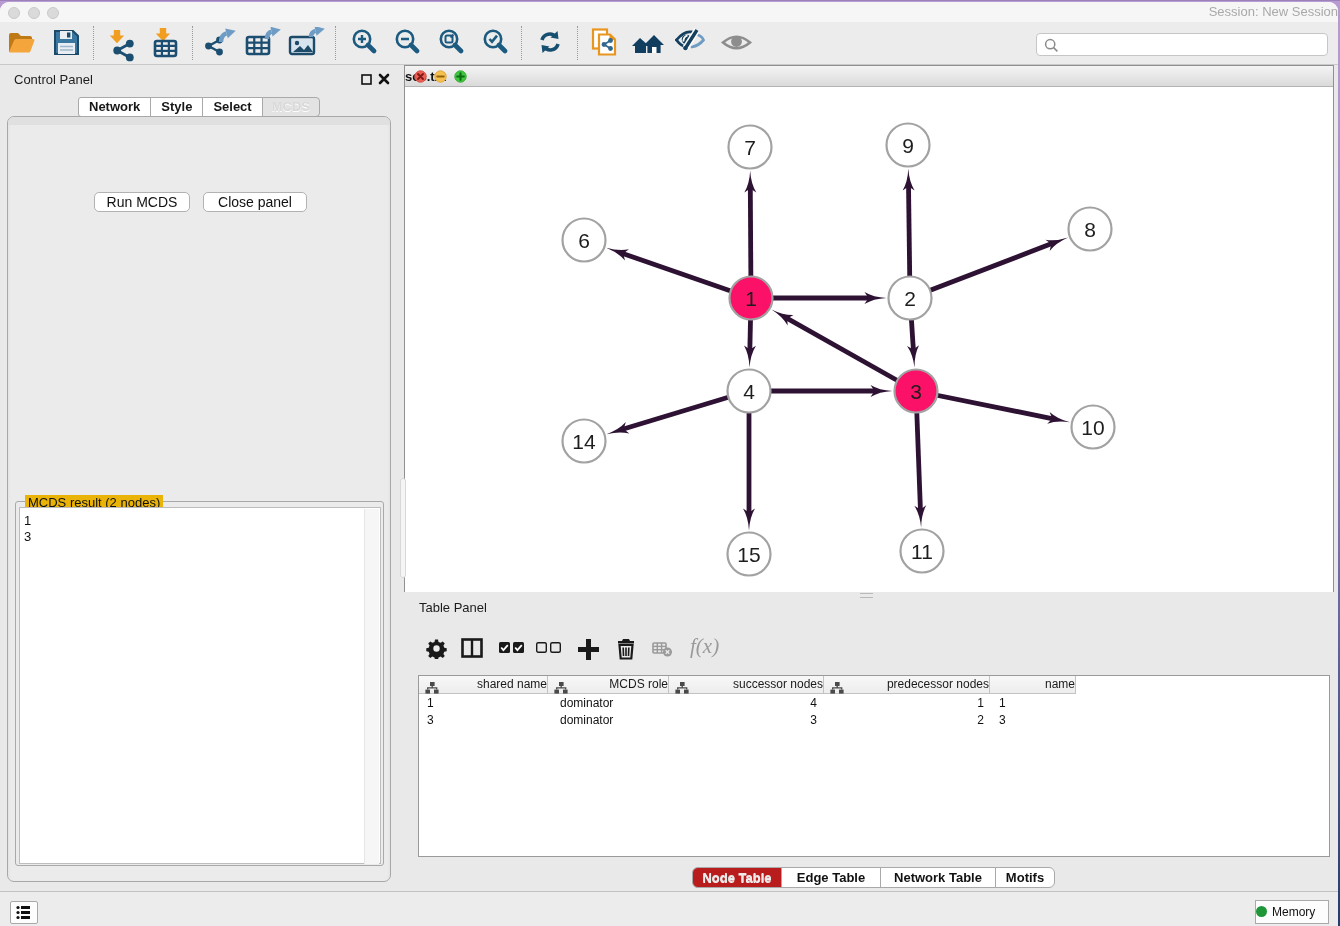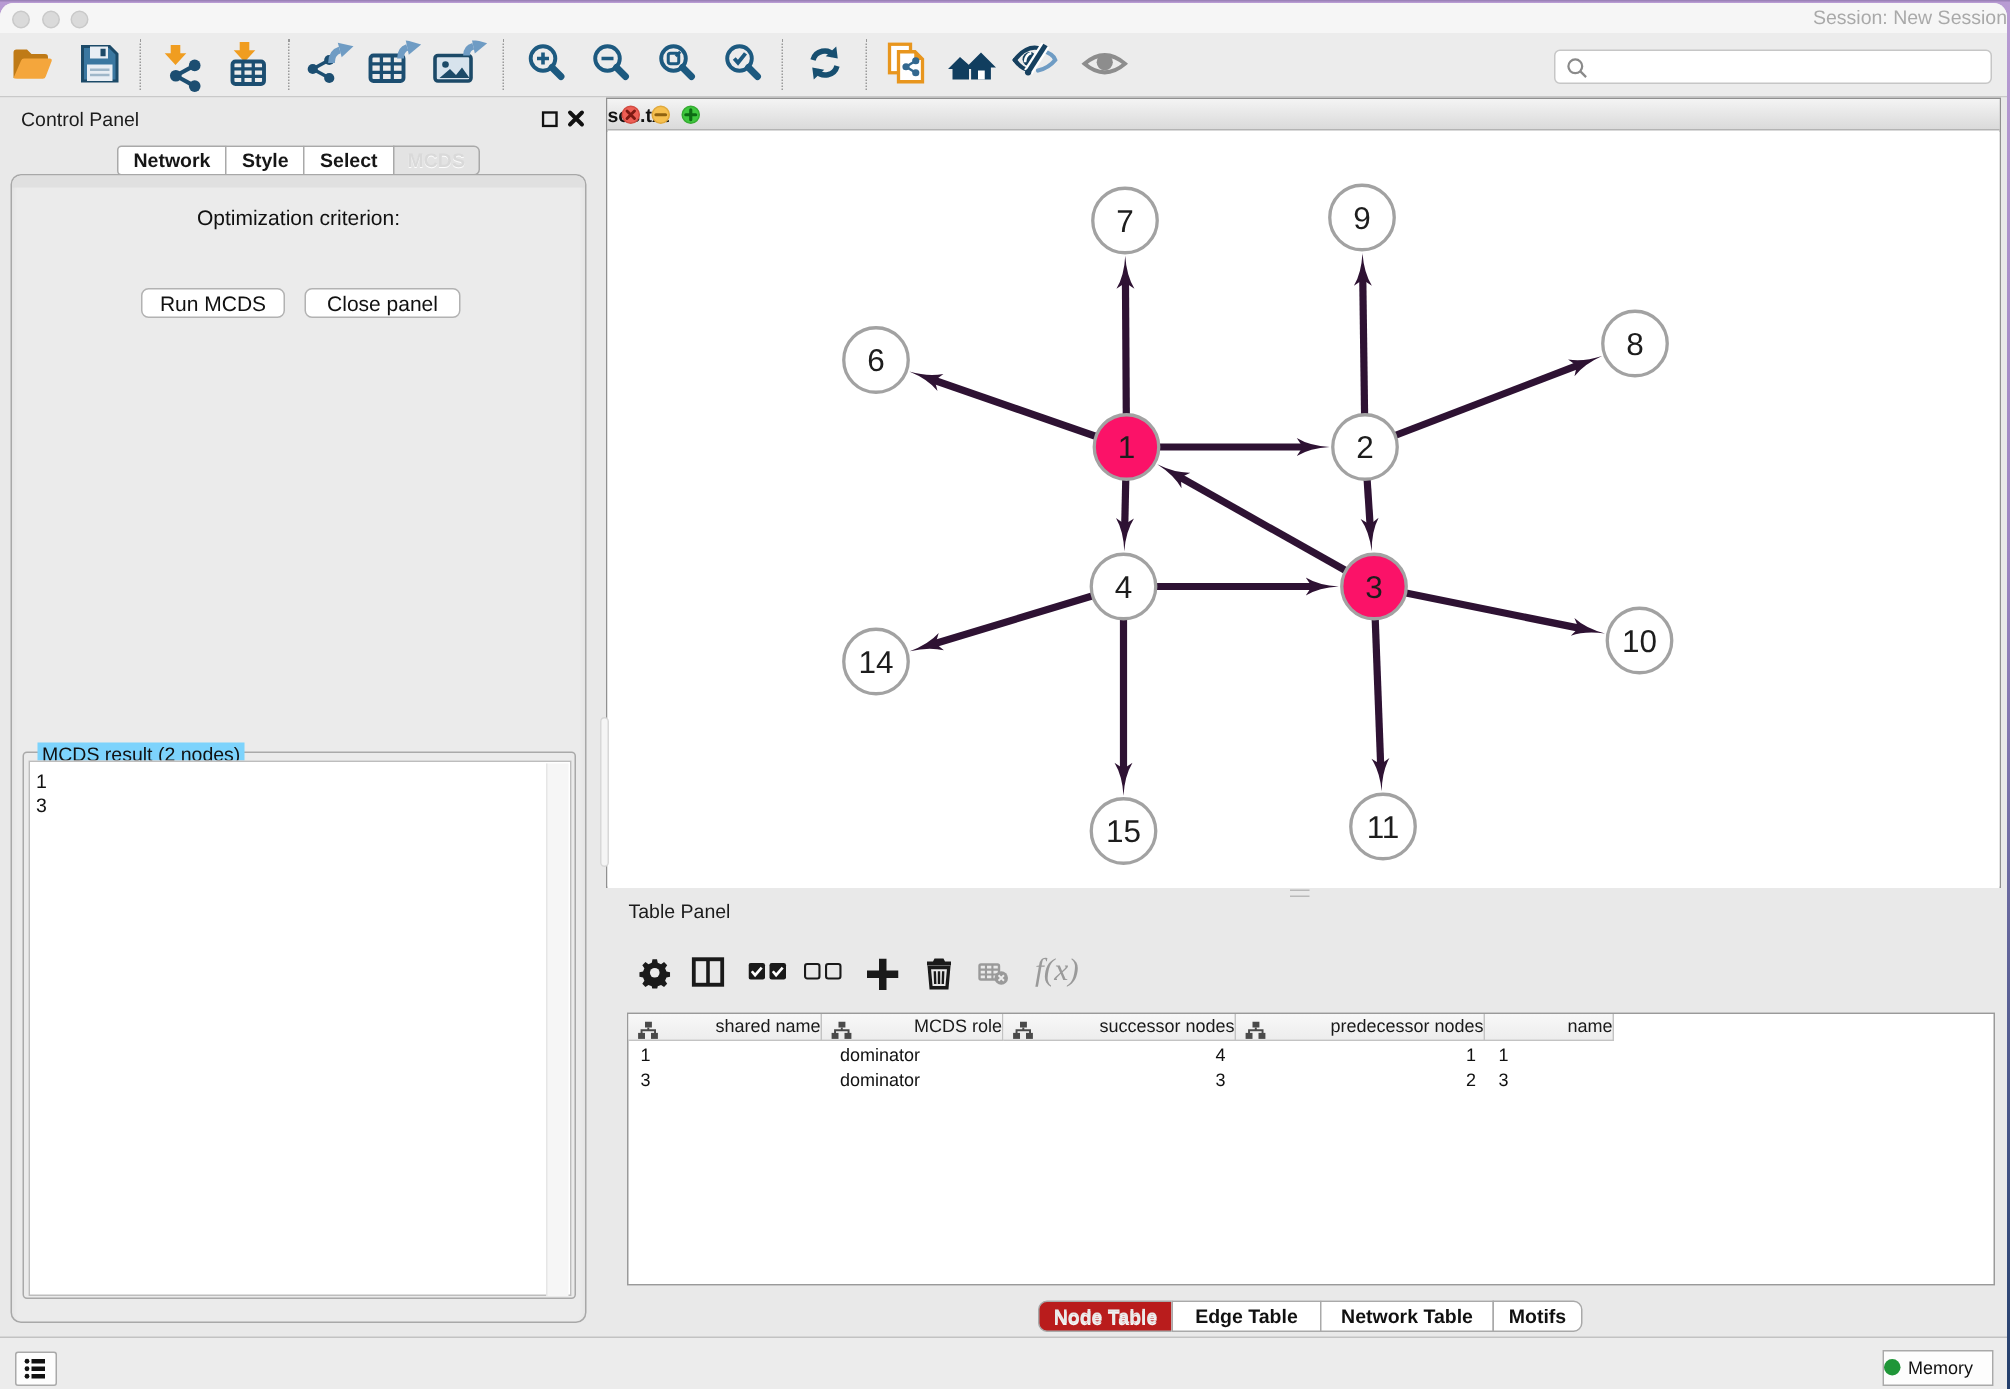--- a/index.html
+++ b/index.html
@@ -20,21 +20,21 @@
 .tabs{position:absolute;top:32px;left:79px;height:20px;display:flex}
 .tab{font-size:13px;font-weight:bold;line-height:18px;border:1px solid #a9a9a9;background:#fff;padding:0 10px;margin-left:-1px;color:#161616}
 .tab.first{border-radius:3px 0 0 3px}
 .tab.sel{background:#e3e3e3;color:#d9d9d9;text-shadow:0 1px 0 #fdfdfd;border-radius:0 4px 4px 0;padding:0 9px}
 .pane{position:absolute;left:7px;top:51px;width:384px;height:766px;border:1px solid #a8a8a8;border-radius:7px;background:#ebebeb;box-shadow:inset 0 3px 4px rgba(0,0,0,.06)}
 .optlabel{position:absolute;left:0;top:20px;width:100%;text-align:center;font-size:14px;color:#111}
 .combo{position:absolute;left:37px;top:43px;width:310px;height:20px;background:#fff;border:1px solid #b2b2b2;border-radius:5px;font-size:14px;line-height:18px;padding-left:9px;color:#111}
 .btn{position:absolute;height:20px;background:#fff;border:1px solid #b2b2b2;border-radius:5px;font-size:14px;line-height:18px;text-align:center;color:#111}
 .fieldset{position:absolute;left:7px;top:378px;width:369px;height:372px}
 .fsborder{position:absolute;left:0;top:6px;width:100%;height:365px;border:1px solid #a9a9a9;border-radius:3px}
-.fslegend{position:absolute;left:10px;top:0;background:#7dd3fc;padding:0 3px;font-size:13px;color:#111}
+.fslegend{position:absolute;left:10px;top:0;background:#eab308;padding:0 3px;font-size:13px;color:#111}
 .fsinner{position:absolute;left:4px;top:12px;width:362px;height:357px;background:#fff;border:1px solid #bdbdbd}
 .fstrack{position:absolute;right:1px;top:1px;width:15px;height:355px;background:#f6f6f6;border-left:1px solid #e6e6e6}
 
 .frame{position:absolute;left:404px;top:0px;width:930px;height:527px;border:1px solid #909090;background:#fff}
 .ftitle{position:absolute;left:0;top:0;width:100%;height:21px;background:linear-gradient(180deg,#f4f4f4,#dadada);border-bottom:1px solid #b3b3b3}
 .ftext{position:absolute;width:100%;font-size:13px;line-height:21px;color:#111;font-weight:bold}
 .fcontent{position:absolute;left:0;top:22px;width:928px;height:504px;background:#fff;overflow:hidden}
 
 .tp{position:absolute;left:404px;top:532px;width:934px;height:291px}
 .ttoolbar{position:absolute;left:0px;top:40px;height:36px}
@@ -200,21 +200,20 @@
           <path d="M2,2 L10,10 M10,2 L2,10" stroke="#111" stroke-width="2.6" stroke-linecap="round"></path>
         </svg>
       <div class="tabs">
         <div class="tab first">Network</div>
           <div class="tab">Style</div>
           <div class="tab">Select</div>
           <div class="tab sel">MCDS</div>
       </div>
       <div class="pane">
         <div style="position:absolute;left:0;top:0;width:100%;height:8px;background:#e0e0e0;border-radius:6px 6px 0 0"></div>
-        <div class="optlabel">Optimization criterion:</div>
         <div class="btn" style="left:86px;top:75px;width:96px">Run MCDS</div>
         <div class="btn" style="left:195px;top:75px;width:104px">Close panel</div>
         <div class="fieldset">
           <div class="fsborder"></div>
           <div class="fslegend">MCDS result (2 nodes)</div>
           <div class="fsinner">
             <div class="fstrack"></div>
             <div style="position:absolute;left:4px;top:5px;font-size:13px;line-height:16px;color:#111">1<br>3</div>
           </div>
         </div>

